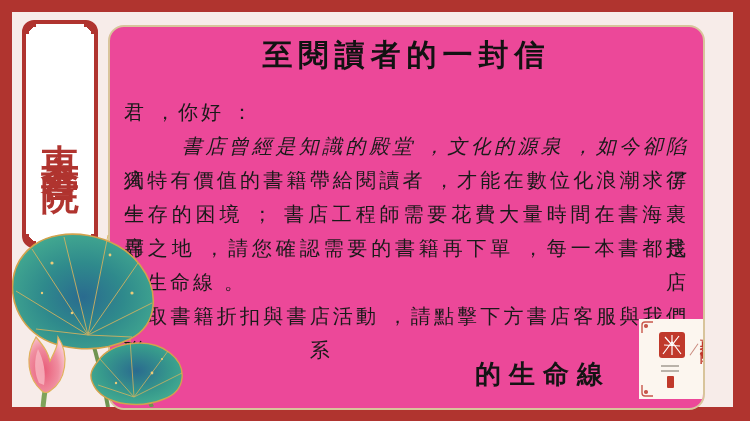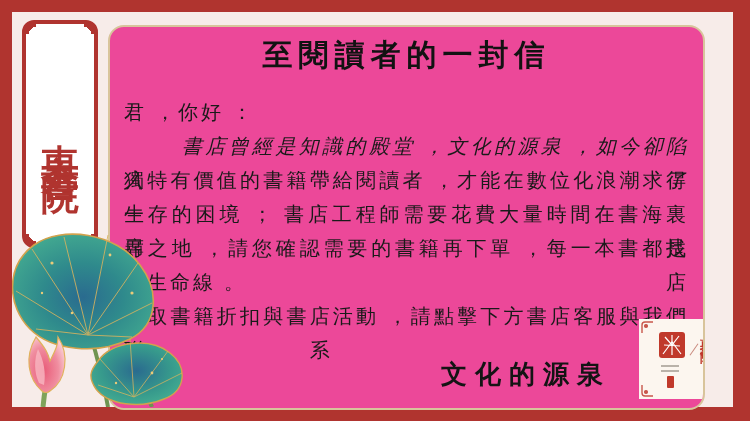--- a/index.html
+++ b/index.html
@@ -99,21 +99,21 @@
     <div class="letter-body">
       <div class="line">君 ，你好 ：</div>
       <div class="line just indent">書店曾經是知識的殿堂 ，文化的源泉 ，如今卻陷入了</div>
       <div class="line just">獨特有價值的書籍帶給閱讀者 ，才能在數位化浪潮求得一</div>
       <div class="line just">生存的困境 ； 書店工程師需要花費大量時間在書海裏尋找</div>
       <div class="line just">席之地 ，請您確認需要的書籍再下單 ，每一本書都是書店</div>
       <div class="line">的生命線 。</div>
       <div class="line just">獲取書籍折扣與書店活動 ，請點擊下方書店客服與我們聯系 。</div>
     </div>
 
-    <div class="closing">文化的源泉</div>
+    <div class="closing">的生命線</div>
 
     <div class="badge">
       <svg class="corners" viewBox="0 0 82 80" xmlns="http://www.w3.org/2000/svg">
         <g stroke="#c8574b" stroke-width="1.4" fill="none">
           <path d="M3,14 V6 Q3,3 6,3 H14"></path>
             <circle cx="7" cy="7" r="1.4" fill="#c8574b"></circle>
           <path d="M79,14 V6 Q79,3 76,3 H68"></path>
             <circle cx="75" cy="7" r="1.4" fill="#c8574b"></circle>
           <path d="M3,66 V74 Q3,77 6,77 H14"></path>
             <circle cx="7" cy="73" r="1.4" fill="#c8574b"></circle>

